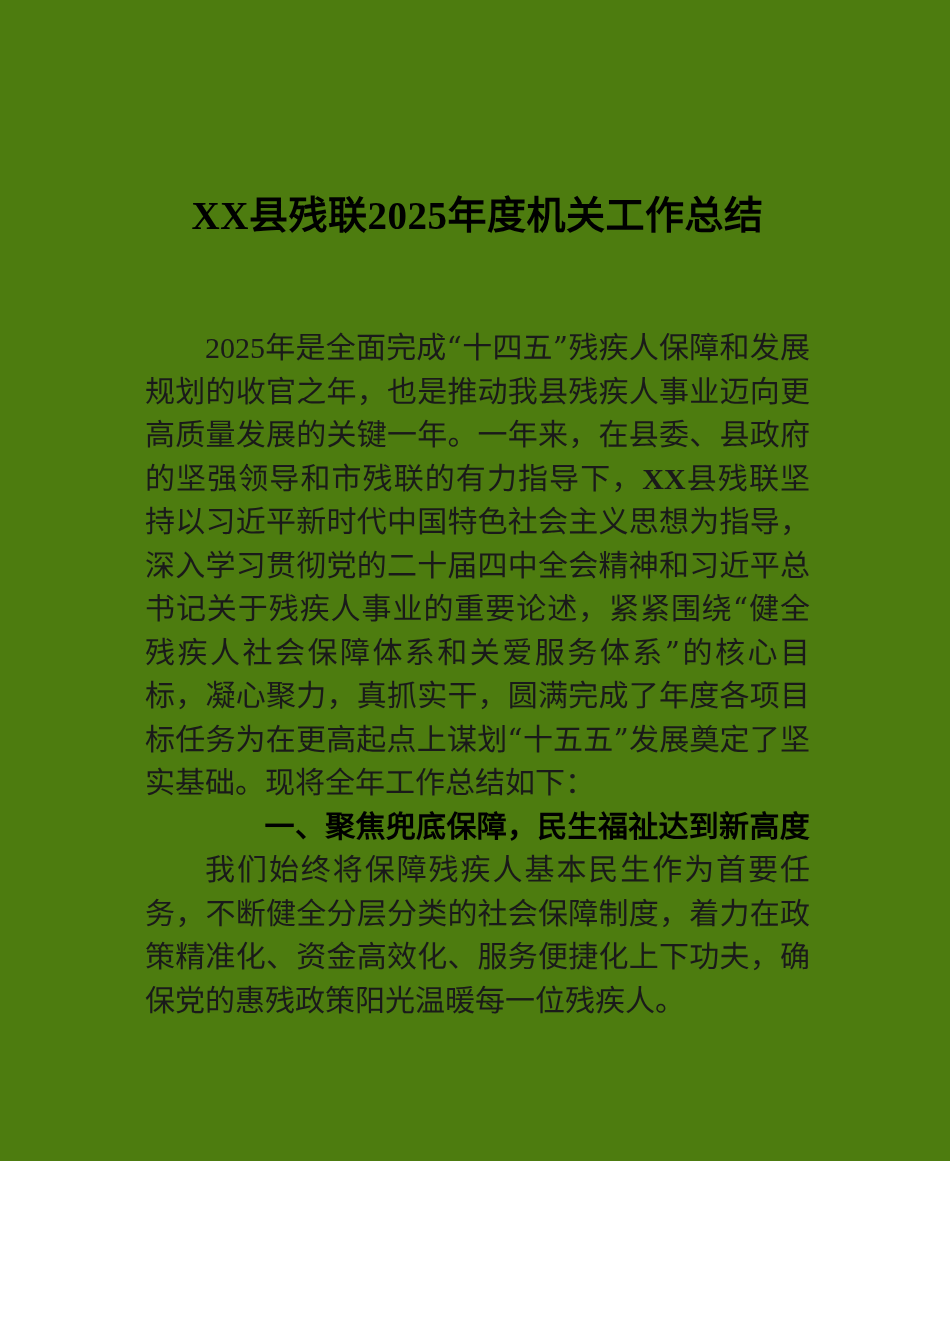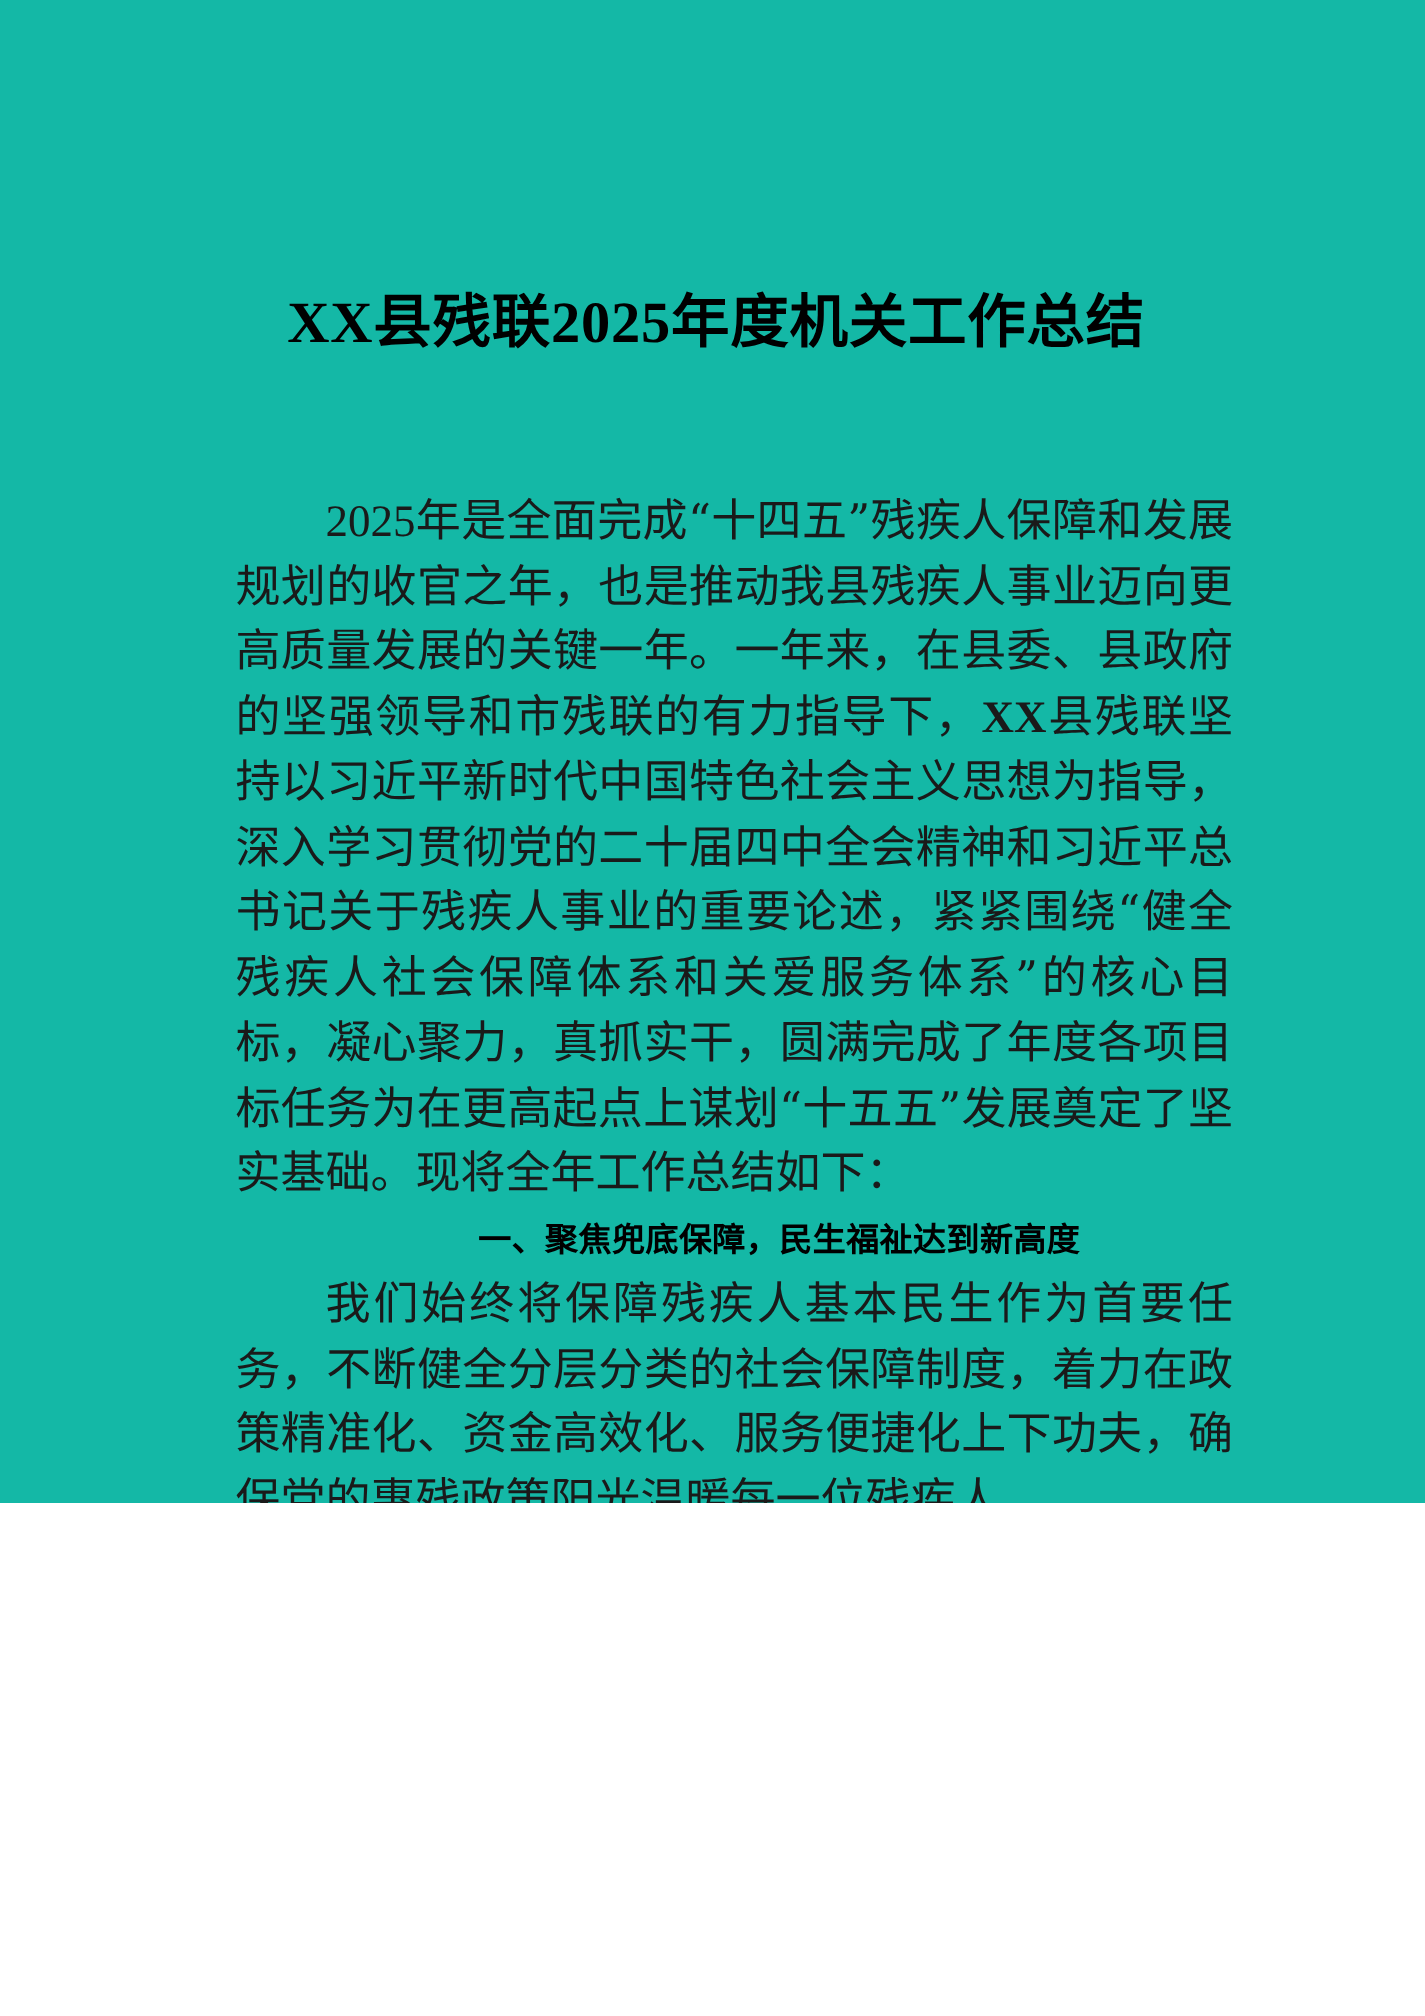--- a/index.html
+++ b/index.html
@@ -5,22 +5,22 @@
 <style>
   html, body {
     margin: 0;
     padding: 0;
     background: #ffffff;
   }
 
   .page {
     position: relative;
     width: 950px;
-    height: 1002px;
-    background: #14b8a6;
+    height: 1161px;
+    background: #4d7c0f;
     overflow: hidden;
     box-sizing: border-box;
   }
 
   .page-body {
     position: absolute;
     left: 145px;
     top: 0;
     width: 665px;
   }
@@ -42,47 +42,46 @@
     color: #000000;
     white-space: nowrap;
   }
 
   
   .body-stack {
     position: absolute;
     left: 0;
     top: 326px;
     width: 665px;
-    margin-left: 12px;
   }
 
   p.para {
     margin: 0;
     padding: 0;
     font-family: "DejaVu Serif", "Liberation Serif", serif;
     font-size: 30px;
     line-height: 43.5px;
     color: #1a1a1a;
     text-align: justify;
     text-justify: inter-character;
     text-indent: 60px;
     font-weight: 400;
   }
 
   
   p.heading {
     margin: 0;
     padding: 0;
     font-family: "Liberation Sans", "DejaVu Sans", sans-serif;
-    font-size: 22px;
+    font-size: 30px;
     line-height: 43.5px;
     color: #000000;
     font-weight: 700;
     text-indent: 60px;
-    text-align: center;
+    text-align: right;
     letter-spacing: 0.3px;
   }
 
   
   .b-kai {
     font-weight: 700;
     font-family: "DejaVu Serif", "Liberation Serif", serif;
     letter-spacing: 0.2px;
   }
 

